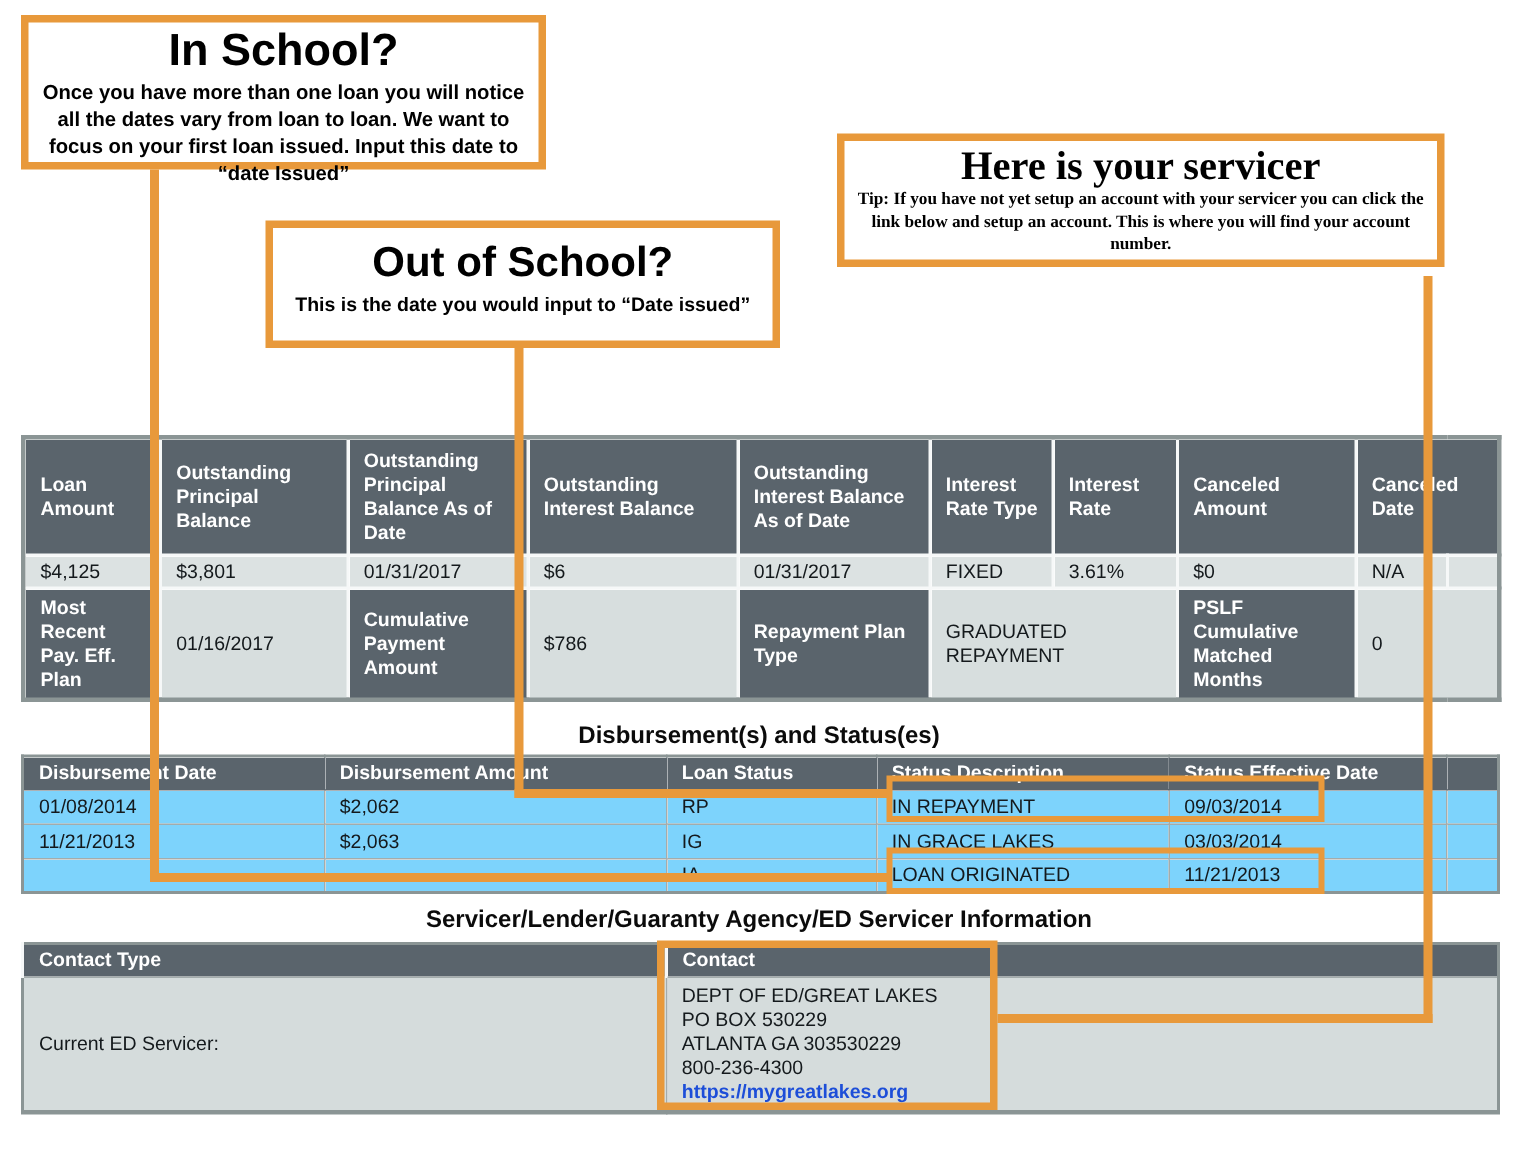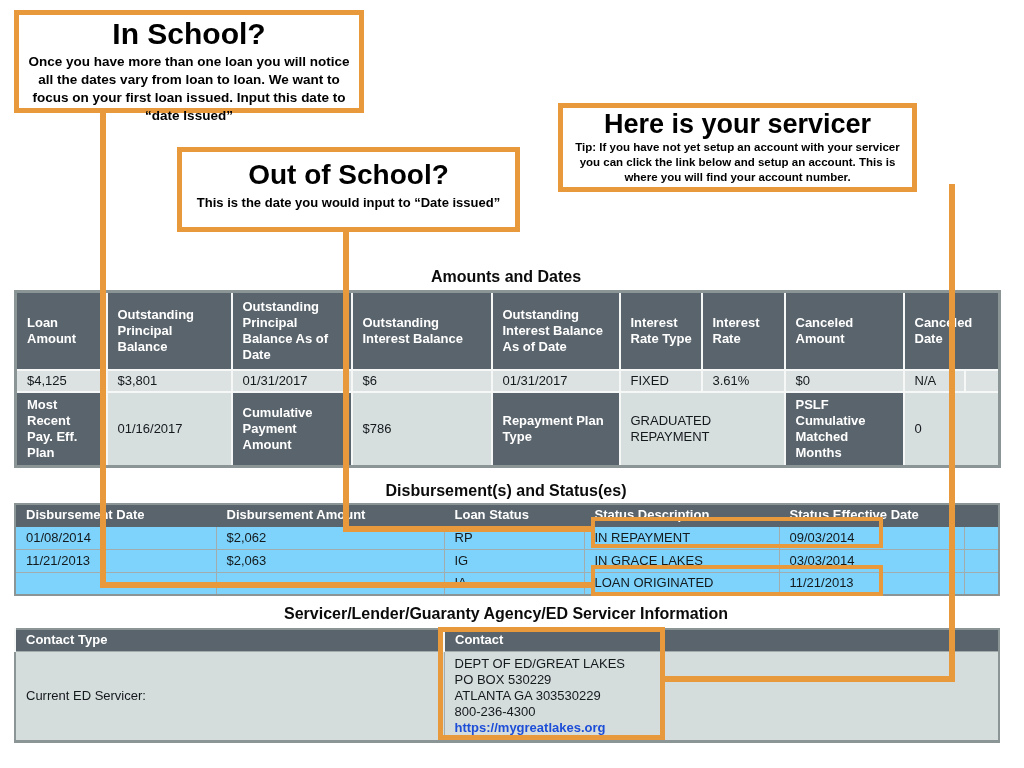--- a/index.html
+++ b/index.html
@@ -9,21 +9,21 @@
   
   .callout{position:absolute;background:#ffffff;border:5px solid #E8993B;box-sizing:border-box;z-index:6;text-align:center;}
   .callout h1{margin:2px 0 0 0;font-weight:bold;color:#000;}
   .callout p{margin:2px 8px 4px 8px;font-weight:bold;color:#000;}
   #co-inschool{left:14px;top:10px;width:350px;height:103px;}
   #co-inschool h1{font-size:30px;line-height:34px;}
   #co-inschool p{font-size:13.5px;line-height:18px;}
   #co-outschool{left:177px;top:147px;width:343px;height:85px;}
   #co-outschool h1{font-size:28px;line-height:34px;margin-top:6px;}
   #co-outschool p{font-size:13px;line-height:17px;}
-  #co-servicer{left:558px;top:103px;width:359px;height:89px;}
+  #co-servicer{left:558px;top:89px;width:405px;height:89px;font-family:Liberation Serif, serif;}
   #co-servicer h1{font-size:27px;line-height:30px;margin-top:1px;}
   #co-servicer p{font-size:11.5px;line-height:15px;margin:1px 4px;}
 
   
   .oline{position:absolute;background:#E8993B;z-index:5;}
   .obox{position:absolute;border:4px solid #E8993B;box-sizing:border-box;z-index:5;background:transparent;}
   #ln-in-v{left:100px;top:108px;width:6px;height:480px;}
   #ln-in-h{left:100px;top:582px;width:493px;height:6px;}
   #ln-out-v{left:343px;top:230px;width:6px;height:302px;}
   #ln-out-h{left:343px;top:526px;width:250px;height:6px;}
@@ -96,21 +96,20 @@
   <div class="oline" id="ln-in-h"></div>
   <div class="oline" id="ln-out-v"></div>
   <div class="oline" id="ln-out-h"></div>
   <div class="oline" id="ln-srv-v"></div>
   <div class="oline" id="ln-srv-h"></div>
 
   <div class="obox" id="hl-repay"></div>
   <div class="obox" id="hl-orig"></div>
   <div class="obox" id="hl-contact"></div>
 
-  <div class="sec-title" id="t-amounts">Amounts and Dates</div>
   <div class="sec-title" id="t-disb">Disbursement(s) and Status(es)</div>
   <div class="sec-title" id="t-serv">Servicer/Lender/Guaranty Agency/ED Servicer Information</div>
 
   <div class="tblwrap" id="tbl-amounts">
     <table>
       <colgroup>
         <col style="width:91px">
           <col style="width:125px">
           <col style="width:120px">
           <col style="width:140px">

